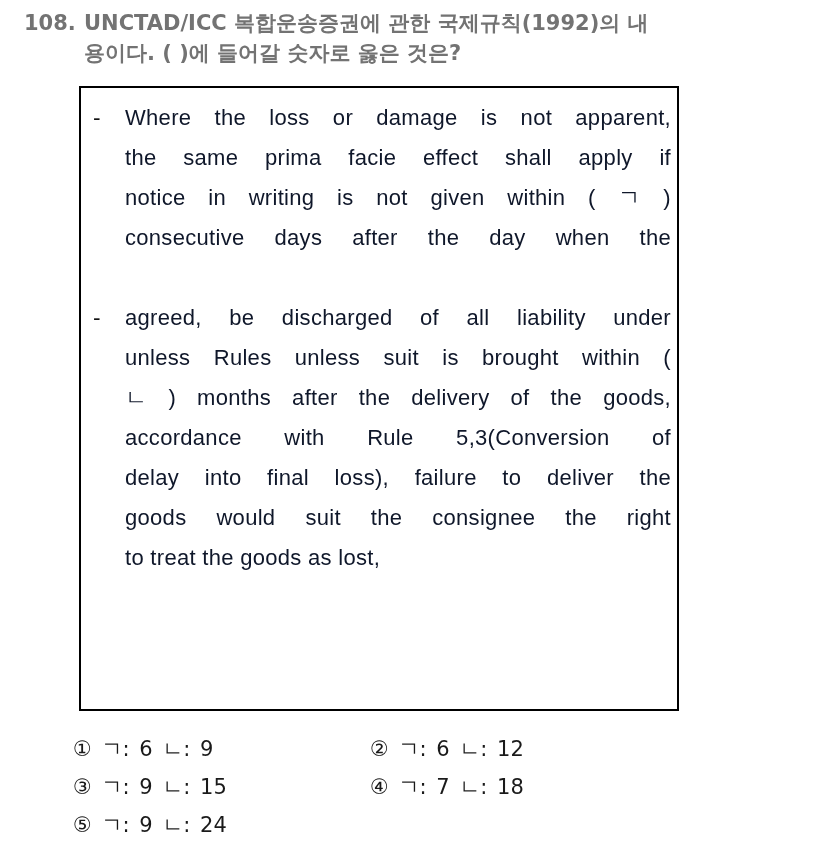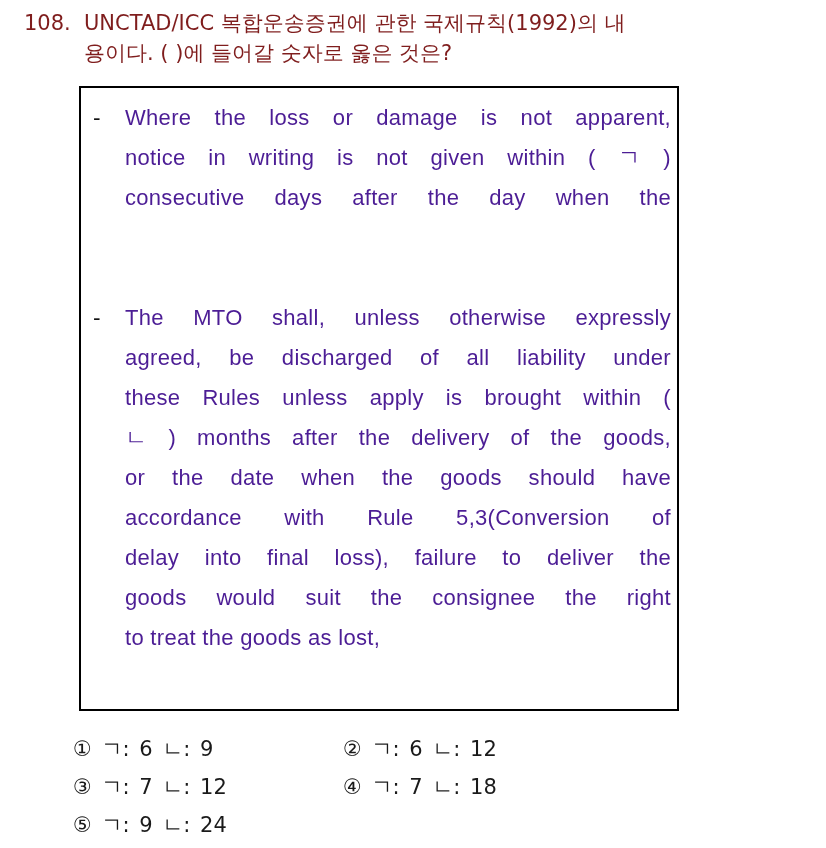--- a/index.html
+++ b/index.html
@@ -15,21 +15,22 @@
       color: #111111;
       font-family: "DejaVu Sans", "Liberation Sans", sans-serif;
     }
     .question {
       position: absolute;
       left: 24px;
       top: 8px;
       width: 760px;
       font-size: 21px;
       line-height: 30px;
-      color: #7f1d1d;
+      color: #737373;
+      font-weight: bold;
     }
     .question .num {
       display: inline-block;
       width: 60px;
     }
     .question .line2 {
       padding-left: 60px;
     }
     .passage-box {
       position: absolute;
@@ -60,21 +61,21 @@
     }
     .pline {
       font-family: "Liberation Sans", sans-serif;
       font-size: 22px;
       line-height: 40px;
       height: 40px;
       white-space: nowrap;
       text-align: justify;
       text-align-last: justify;
       letter-spacing: 0.3px;
-      color: #4c1d95;
+      color: #0f172a;
     }
     .pline.last {
       text-align-last: left;
     }
     .choices {
       position: absolute;
       left: 73px;
       top: 730px;
       width: 560px;
       font-size: 21px;
@@ -85,47 +86,46 @@
       height: 38px;
       position: relative;
     }
     .choice {
       position: absolute;
       top: 0;
       white-space: nowrap;
       word-spacing: 3px;
     }
     .choice.col1 { left: 0; }
-    .choice.col2 { left: 270px; }
+    .choice.col2 { left: 297px; }
   </style>
 </head>
 <body>
 
 <div class="question">
   <div><span class="num">108.</span><span>UNCTAD/ICC 복합운송증권에 관한 국제규칙(1992)의 내</span></div>
   <div class="line2">용이다. ( )에 들어갈 숫자로 옳은 것은?</div>
 </div>
 
 <div class="passage-box">
   <div class="passage-item" style="top:10px;">
     <span class="dash">-</span>
     <div class="lines">
       <div class="pline">Where the loss or damage is not apparent,</div>
+      <div class="pline">the same prima facie effect shall apply if</div>
       <div class="pline">notice in writing is not given within ( ㄱ )</div>
       <div class="pline">consecutive days after the day when the</div>
     </div>
   </div>
   <div class="passage-item" style="top:210px;">
     <span class="dash">-</span>
     <div class="lines">
-      <div class="pline">The MTO shall, unless otherwise expressly</div>
       <div class="pline">agreed, be discharged of all liability under</div>
-      <div class="pline">these Rules unless apply is brought within (</div>
+      <div class="pline">unless Rules unless suit is brought within (</div>
       <div class="pline">ㄴ ) months after the delivery of the goods,</div>
-      <div class="pline">or the date when the goods should have</div>
       <div class="pline">accordance with Rule 5,3(Conversion of</div>
       <div class="pline">delay into final loss), failure to deliver the</div>
       <div class="pline">goods would suit the consignee the right</div>
       <div class="pline last">to treat the goods as lost,</div>
     </div>
   </div>
 </div>
 
 <div class="choices">
   <div class="choice-row">
@@ -134,21 +134,21 @@
       <span>ㄱ: 6  ㄴ: 9</span>
     </div>
     <div class="choice col2">
       <span>②</span>
       <span>ㄱ: 6  ㄴ: 12</span>
     </div>
   </div>
   <div class="choice-row">
     <div class="choice col1">
       <span>③</span>
-      <span>ㄱ: 7  ㄴ: 12</span>
+      <span>ㄱ: 9  ㄴ: 15</span>
     </div>
     <div class="choice col2">
       <span>④</span>
       <span>ㄱ: 7  ㄴ: 18</span>
     </div>
   </div>
   <div class="choice-row">
     <div class="choice col1">
       <span>⑤</span>
       <span>ㄱ: 9  ㄴ: 24</span>

